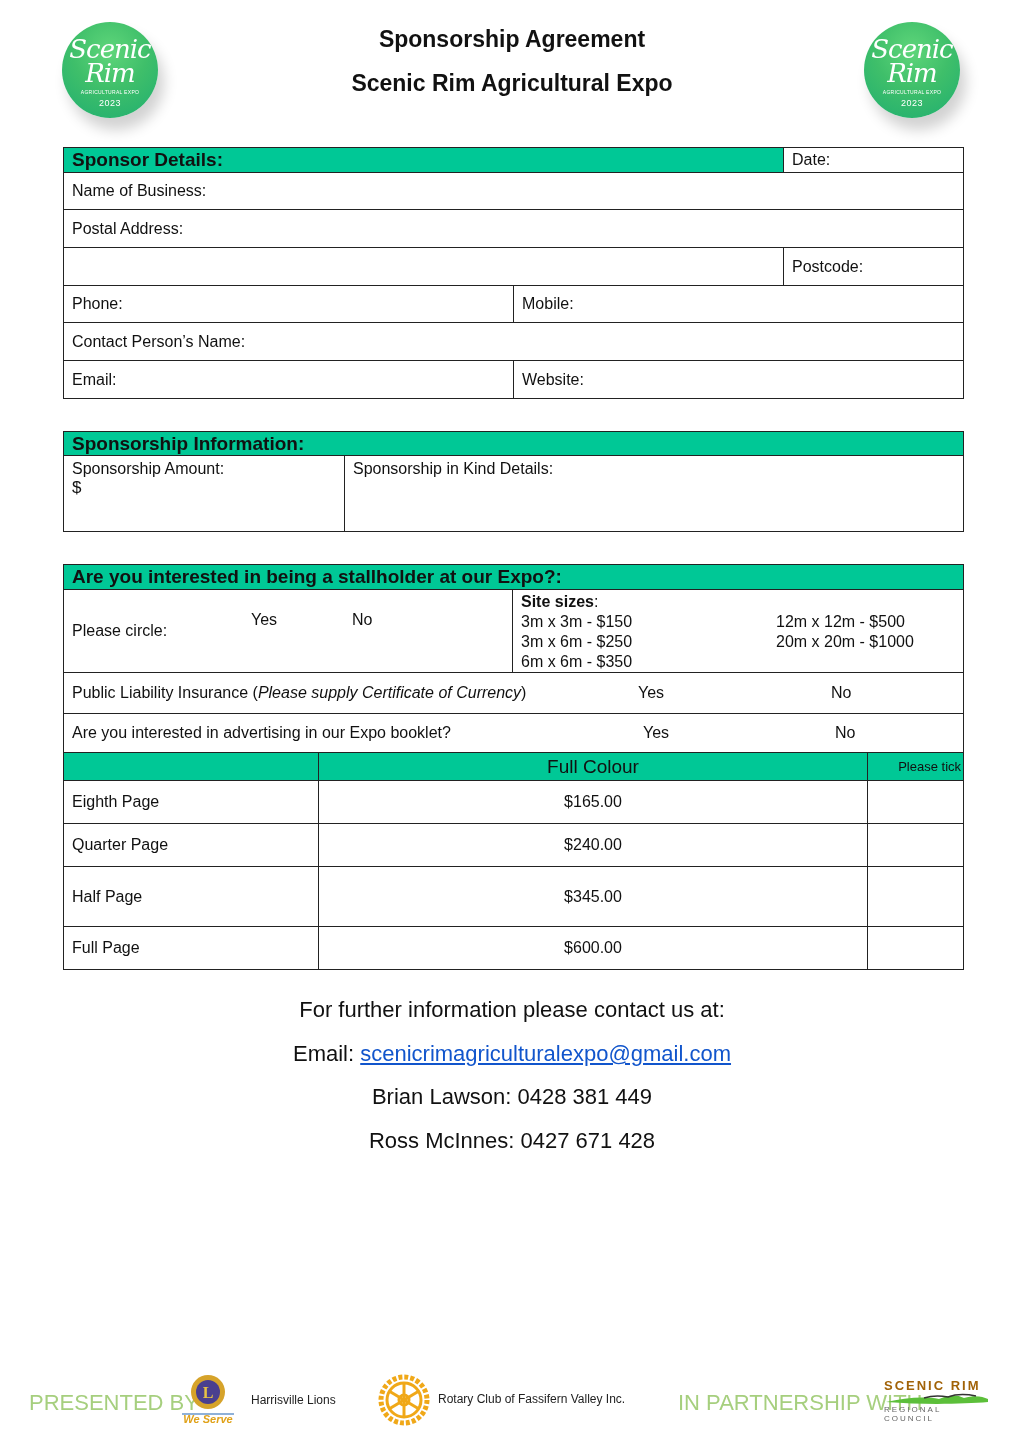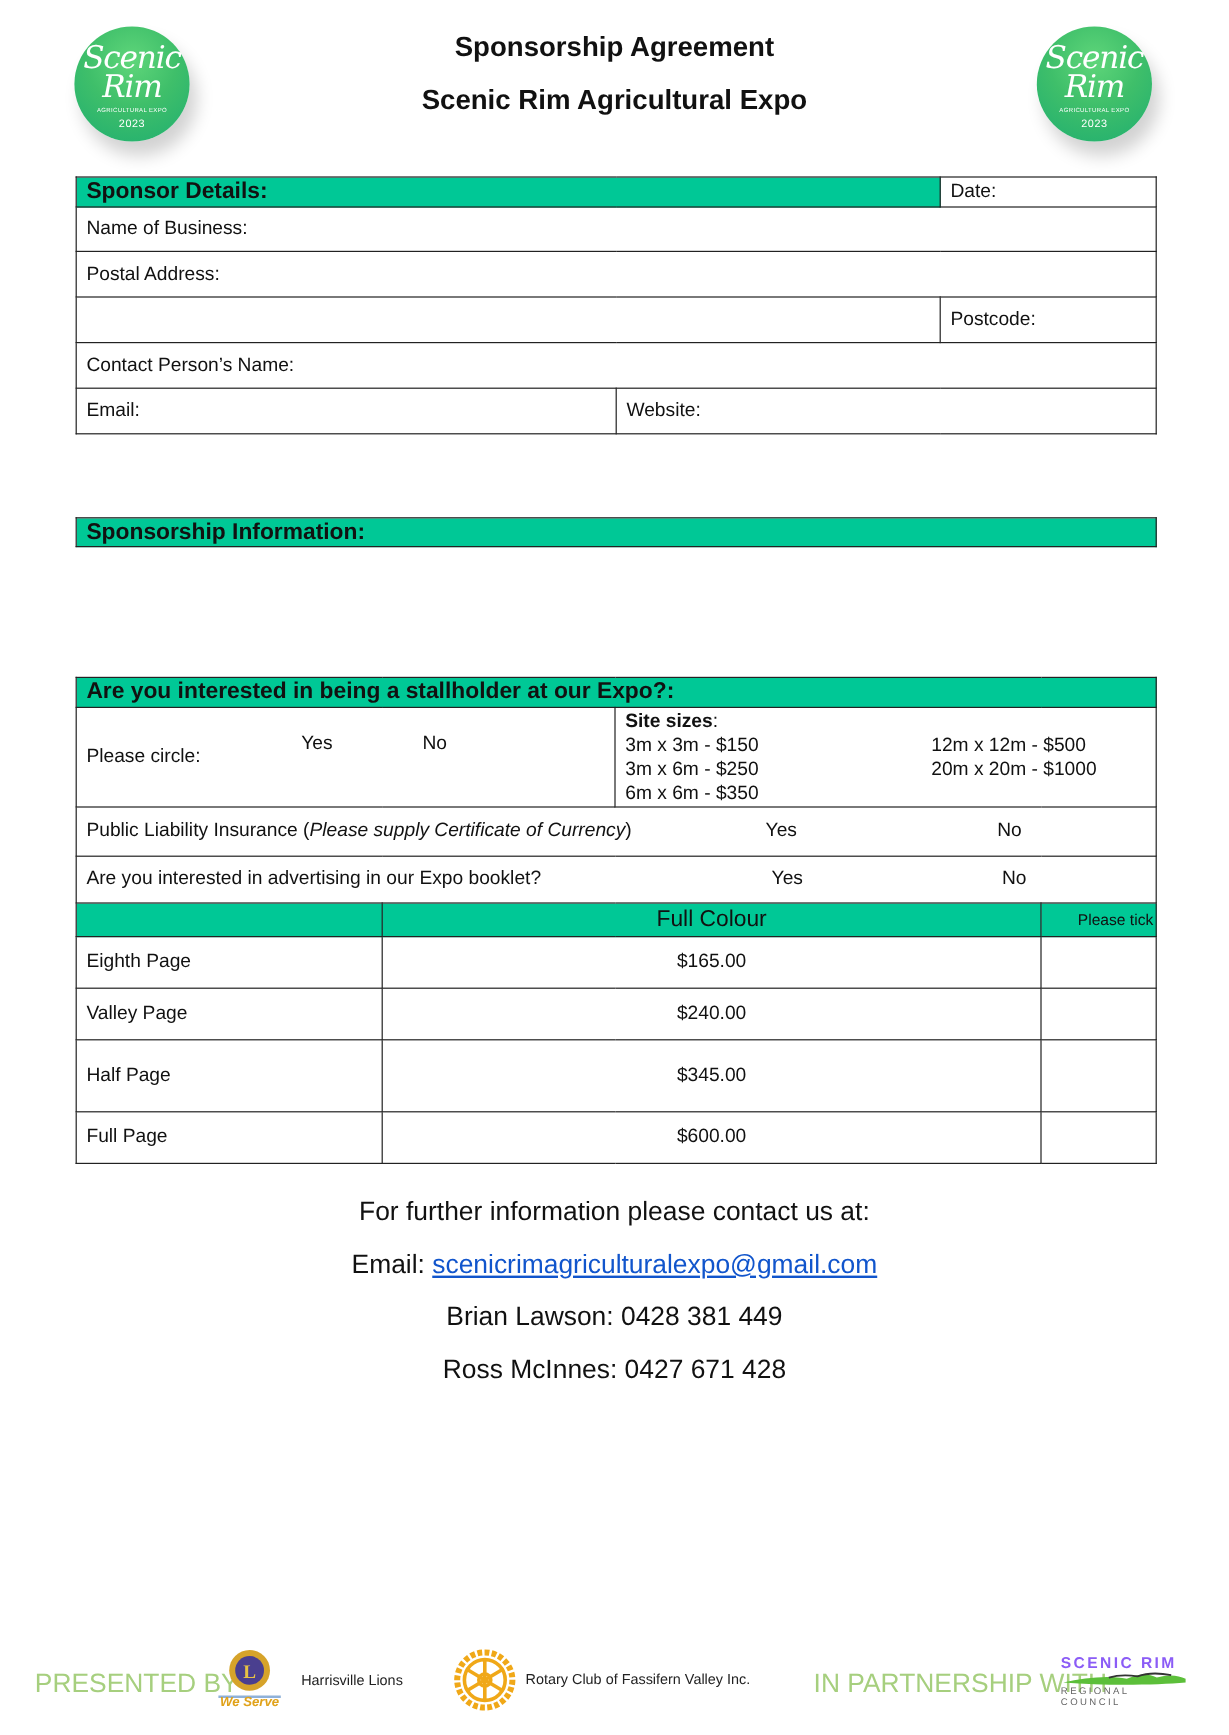--- a/index.html
+++ b/index.html
@@ -69,38 +69,51 @@
   <tr style="height:37px;">
     <td colspan="3"><span>Name of Business:</span></td>
   </tr>
   <tr style="height:38px;">
     <td colspan="3"><span>Postal Address:</span></td>
   </tr>
   <tr style="height:38px;">
     <td colspan="2"></td>
     <td><span>Postcode:</span></td>
   </tr>
+  <tr style="height:37px;">
+    <td><span>Phone:</span></td>
+    <td colspan="2"><span>Mobile:</span></td>
+  </tr>
   <tr style="height:38px;">
     <td colspan="3"><span>Contact Person’s Name:</span></td>
   </tr>
   <tr style="height:38px;">
     <td><span>Email:</span></td>
     <td colspan="2"><span>Website:</span></td>
   </tr>
 </tbody>
   </table>
 
 <table class="form" style="top:431px;">
   <colgroup>
       <col style="width:281px">
       <col style="width:619px">
     </colgroup>
   <tbody>
       <tr style="height:24px;">
     <td colspan="2" class="hdr">Sponsorship Information:</td>
+  </tr>
+  <tr style="height:76px;">
+    <td class="top">
+      <div>Sponsorship Amount:</div>
+      <div style="font-size:17px;">$</div>
+    </td>
+    <td class="top">
+      <span>Sponsorship in Kind Details:</span>
+    </td>
   </tr>
 </tbody>
   </table>
 
 <table class="form" style="top:564px;">
   <colgroup>
       <col style="width:255px">
       <col style="width:194px">
       <col style="width:355px">
       <col style="width:96px">
@@ -142,21 +155,21 @@
     <td class="teal"></td>
     <td colspan="2" class="teal c" style="font-size:19px;">Full Colour</td>
     <td class="teal c" style="font-size:13px; padding:0 2px;text-align:right;">Please tick</td>
   </tr>
   <tr style="height:43px;">
     <td>Eighth Page</td>
     <td colspan="2" class="c">$165.00</td>
     <td></td>
   </tr>
   <tr style="height:43px;">
-    <td>Valley Page</td>
+    <td>Quarter Page</td>
     <td colspan="2" class="c">$240.00</td>
     <td></td>
   </tr>
   <tr style="height:60px;">
     <td>Half Page</td>
     <td colspan="2" class="c">$345.00</td>
     <td></td>
   </tr>
   <tr style="height:43px;">
     <td>Full Page</td>
@@ -194,19 +207,19 @@
     <line x1="26" y1="9" x2="26" y2="43" stroke="#f0a818" stroke-width="3"></line>
     <line x1="11" y1="17" x2="41" y2="35" stroke="#f0a818" stroke-width="3"></line>
     <line x1="11" y1="35" x2="41" y2="17" stroke="#f0a818" stroke-width="3"></line>
   </svg>
 </div>
 <div class="footer-txt" style="left:438px; top:1392px;">Rotary Club of Fassifern Valley Inc.</div>
 
 <div class="footer-green" style="left:678px; top:1390px;">IN PARTNERSHIP WITH</div>
 
 <div class="abs" style="left:884px; top:1378px; width:110px; height:44px;">
-  <div style="font-weight:bold; font-size:13px; letter-spacing:2px; color:#8b5cf6;">SCENIC RIM</div>
+  <div style="font-weight:bold; font-size:13px; letter-spacing:2px; color:#a16207;">SCENIC RIM</div>
   <svg width="106" height="12" viewBox="0 0 106 12" style="display:block;">
     <path d="M2 9 C20 5 40 3 55 6 C65 2 72 1 80 5 C90 2 98 3 104 6 L104 9 C80 11 40 12 2 9 Z" fill="#5cbf3a"></path>
     <path d="M40 5 C50 2 58 3 64 4 C72 1 82 1 92 3" stroke="#333" stroke-width="1.5" fill="none"></path>
   </svg>
   <div style="font-size:8px; letter-spacing:2px; color:#666;">REGIONAL COUNCIL</div>
 </div>
 
 </body></html>

